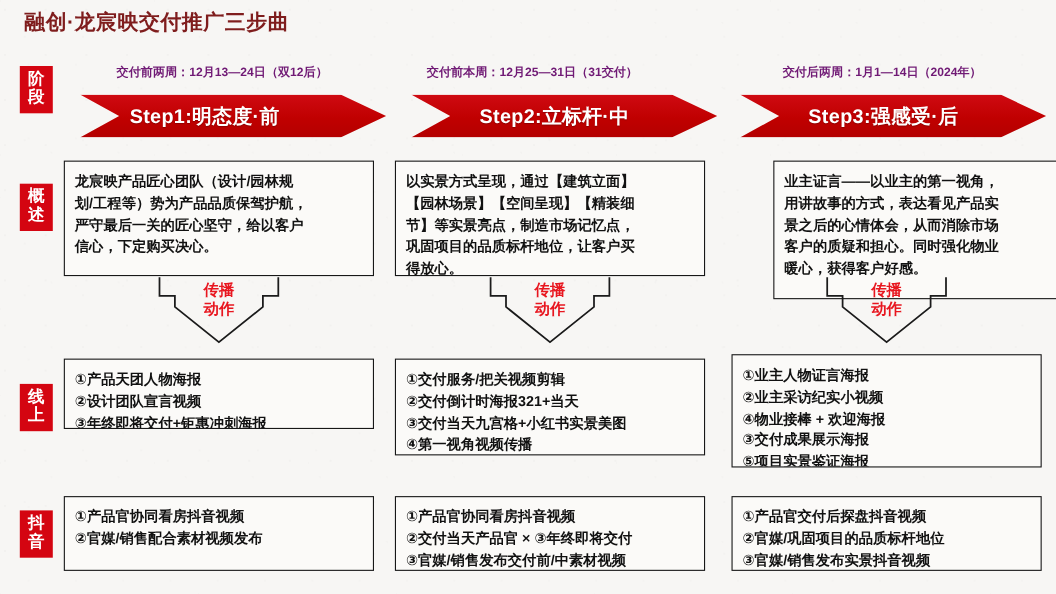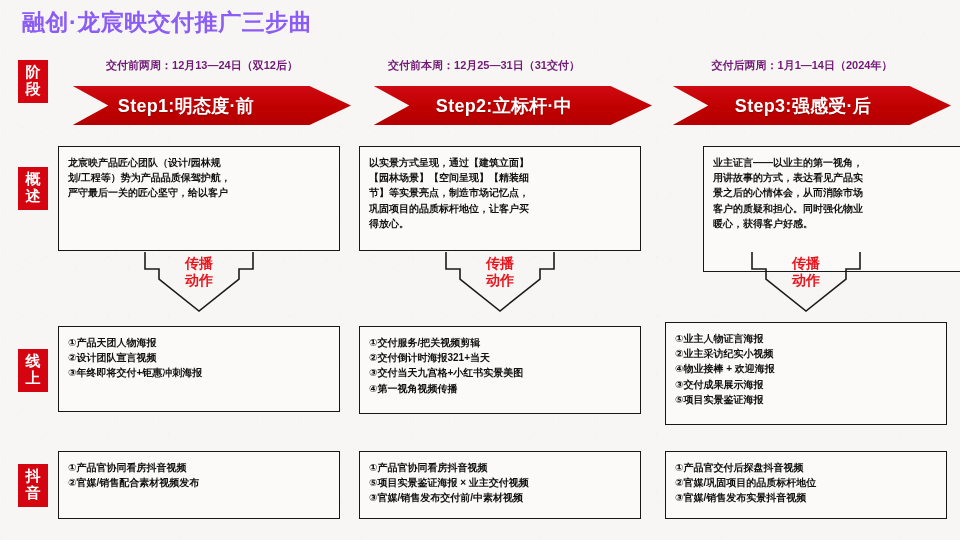--- a/index.html
+++ b/index.html
@@ -29,23 +29,23 @@
     background-size: 37px 41px, 53px 47px, 61px 59px, 43px 67px, 140px 140px, 180px 180px;
     pointer-events: none;
   }
   #root { position: absolute; inset: 0; }
 
   
   #page-title {
     position: absolute;
     left: 22px;
     top: 7px;
-    font-size: 23px;
-    font-weight: bold;
-    color: #8b5cf6;
+    font-size: 19px;
+    font-weight: bold;
+    color: #7f1d1d;
     letter-spacing: 0.5px;
     white-space: nowrap;
   }
 
   
   .row-label {
     position: absolute;
     background: #d40511;
     color: #ffffff;
     font-weight: bold;
@@ -90,21 +90,21 @@
     text-shadow: 0 1px 1px rgba(0,0,0,0.25);
   }
 
   
   .tbox {
     position: absolute;
     background: #fbfaf8;
     border: 1.4px solid #171717;
     box-sizing: border-box;
     padding: 8px 9px 6px 9px;
-    font-size: 10px;
+    font-size: 13px;
     line-height: 1.52;
     color: #111111;
     font-weight: bold;
     overflow: hidden;
   }
   .tbox.justified { text-align: justify; text-align-last: left; }
   .tbox .ln { display: block; white-space: nowrap; }
 
   
   .connector {
@@ -154,33 +154,34 @@
   </div>
 
   <div class="stage-date" style="left:57px; top:58px; width:290px;">交付前两周：12月13—24日（双12后）</div>
   <div class="chevron" style="left:55px; top:86px; width:296px;"></div>
   <div class="chevron-label" style="left:38px; top:86px; width:296px;">Step1:明态度·前</div>
 
   <div class="tbox justified" style="left:58px; top:146px; width:282px; height:105px;">
     <span class="ln">龙宸映产品匠心团队（设计/园林规</span>
     <span class="ln">划/工程等）势为产品品质保驾护航，</span>
     <span class="ln">严守最后一关的匠心坚守，给以客户</span>
+    <span class="ln">信心，下定购买决心。</span>
   </div>
 
   <div class="connector" style="left:143px; top:251px;">
     <svg width="112" height="62" viewBox="0 0 112 62">
       <path d="M2,1 L2,18 L16,18 L16,28 L56,60 L96,28 L96,18 L110,18 L110,1" fill="none" stroke="#1b1b1b" stroke-width="1.6" stroke-linejoin="miter"></path>
     </svg>
     <div class="connector-label">
       <span>传播</span>
       <span>动作</span>
     </div>
   </div>
 
-  <div class="tbox" style="left:58px; top:326px; width:282px; height:86px;">
+  <div class="tbox" style="left:58px; top:326px; width:282px; height:64px;">
     <span class="ln">①产品天团人物海报</span>
     <span class="ln">②设计团队宣言视频</span>
     <span class="ln">③年终即将交付+钜惠冲刺海报</span>
   </div>
 
   <div class="tbox" style="left:58px; top:451px; width:282px; height:68px;">
     <span class="ln">①产品官协同看房抖音视频</span>
     <span class="ln">②官媒/销售配合素材视频发布</span>
   </div>
 
@@ -208,21 +209,21 @@
 
   <div class="tbox" style="left:359px; top:326px; width:282px; height:88px;">
     <span class="ln">①交付服务/把关视频剪辑</span>
     <span class="ln">②交付倒计时海报321+当天</span>
     <span class="ln">③交付当天九宫格+小红书实景美图</span>
     <span class="ln">④第一视角视频传播</span>
   </div>
 
   <div class="tbox" style="left:359px; top:451px; width:282px; height:68px;">
     <span class="ln">①产品官协同看房抖音视频</span>
-    <span class="ln">⑤项目实景鉴证海报 × 业主交付视频</span>
+    <span class="ln">②交付当天产品官 × ③年终即将交付</span>
     <span class="ln">③官媒/销售发布交付前/中素材视频</span>
   </div>
 
   <div class="stage-date" style="left:657px; top:58px; width:290px;">交付后两周：1月1—14日（2024年）</div>
   <div class="chevron" style="left:655px; top:86px; width:296px;"></div>
   <div class="chevron-label" style="left:655px; top:86px; width:296px;">Step3:强感受·后</div>
 
   <div class="tbox justified" style="left:665px; top:146px; width:282px; height:126px;margin-left:38px;">
     <span class="ln">业主证言——以业主的第一视角，</span>
     <span class="ln">用讲故事的方式，表达看见产品实</span>

